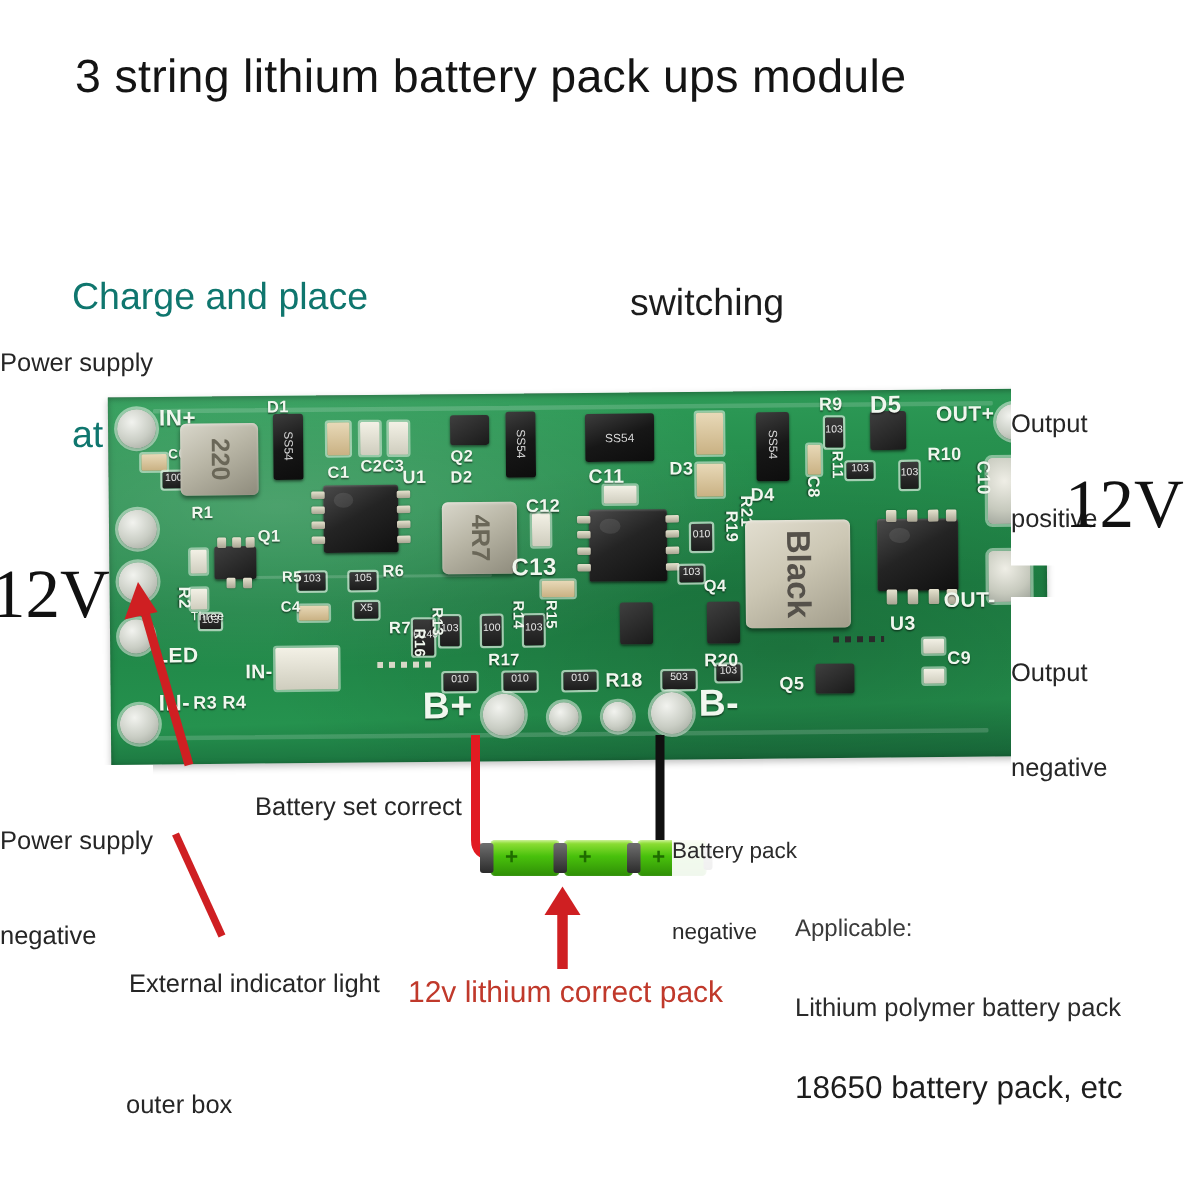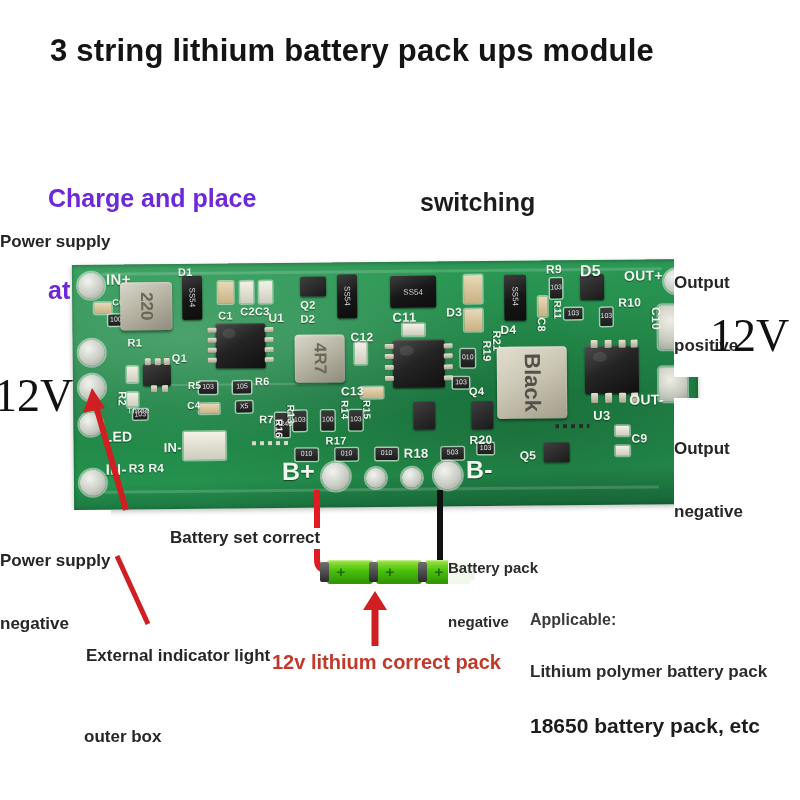--- a/index.html
+++ b/index.html
@@ -1,22 +1,22 @@
 <!DOCTYPE html>
 <html><head>
 <meta charset="utf-8">
 <style>
   html,body{margin:0;padding:0;background:#fff;}
   body{width:800px;height:800px;position:relative;overflow:hidden;
        font-family:"Liberation Sans", sans-serif;color:#1a1a1a;}
   .abs{position:absolute;}
-  .txt{white-space:pre;line-height:1.22;font-weight:bold;}
+  .txt{white-space:pre;line-height:1.22;}
 
   #title{left:50px;top:32px;font-size:31px;letter-spacing:.2px;color:#141414;}
-  #sub1{left:48px;top:122px;font-size:25px;color:#6d28d9;}
+  #sub1{left:48px;top:122px;font-size:25px;color:#0f766e;}
   #sub2{left:420px;top:126px;font-size:25px;color:#1c1c1c;}
 
   .lbl{font-size:17px;color:#262626;background:#fff;}
   .lbl-sm{font-size:15px;color:#2b2b2b;background:rgba(255,255,255,.93);}
   .v12{font-family:"Liberation Serif", serif;font-size:46px;color:#111;font-weight:400;}
 
   
   #board-wrap{left:73px;top:262px;width:625px;height:245px;}
   #board{position:absolute;inset:0;
      background:
@@ -203,21 +203,21 @@
     <div class="cap" style="left:392px;top:48px;width:18px;height:22px;"></div>
     <div class="silk" style="left:374px;top:44px;font-size:12px;">D3</div>
 
     <div class="ind" style="left:222px;top:72px;width:50px;height:48px;">
       <b>4R7</b>
     </div>
 
     <div class="capw" style="left:282px;top:80px;width:12px;height:22px;"></div>
     <div class="silk" style="left:278px;top:68px;font-size:12px;">C12</div>
     <div class="cap" style="left:288px;top:125px;width:22px;height:11px;"></div>
-    <div class="silk" style="left:268px;top:122px;font-size:12px;">C13</div>
+    <div class="silk" style="left:268px;top:108px;font-size:16px;">C13</div>
 
     <div class="ic" style="left:320px;top:78px;width:52px;height:48px;"></div>
     <div class="leg" style="left:312px;top:82px;width:9px;height:5px;"></div>
     <div class="leg" style="left:312px;top:92px;width:9px;height:5px;"></div>
     <div class="leg" style="left:312px;top:103px;width:9px;height:5px;"></div>
     <div class="leg" style="left:312px;top:114px;width:9px;height:5px;"></div>
     <div class="leg" style="left:371px;top:82px;width:9px;height:5px;"></div>
     <div class="leg" style="left:371px;top:92px;width:9px;height:5px;"></div>
     <div class="leg" style="left:371px;top:103px;width:9px;height:5px;"></div>
     <div class="leg" style="left:371px;top:114px;width:9px;height:5px;"></div>

